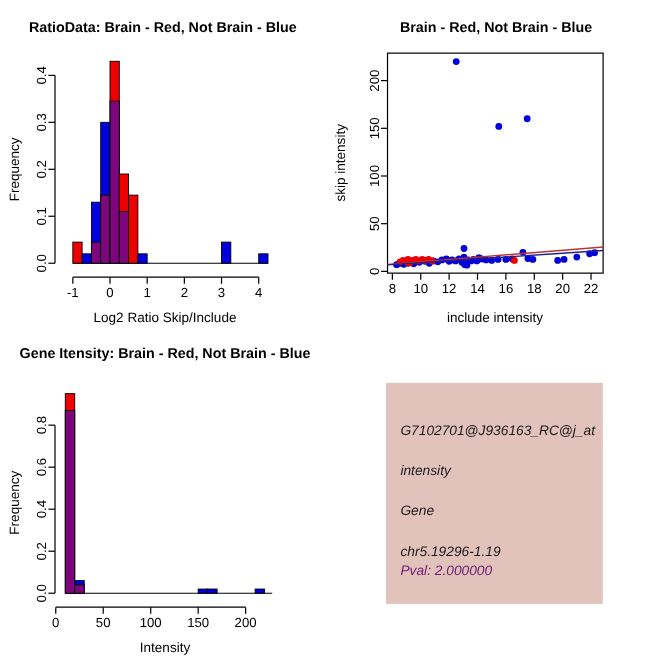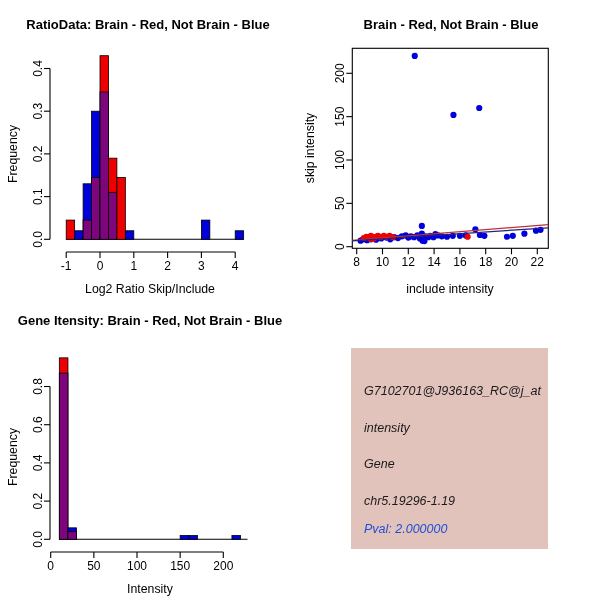--- a/index.html
+++ b/index.html
@@ -201,16 +201,16 @@
         <rect x="188.77999999999997" y="235.48000000000002" width="8.630000000000052" height="3.819999999999993" fill="#0000DD" class="bar"></rect>
         <rect x="231.93" y="235.48000000000002" width="8.629999999999995" height="3.819999999999993" fill="#0000DD" class="bar"></rect>
       </g>
   </svg>
 
   <div class="infobox" style="background: rgb(226, 195, 188);">
     <div class="infoline" style="top:36px">G7102701@J936163_RC@j_at</div>
     <div class="infoline" style="top:73px">intensity</div>
     <div class="infoline" style="top:109px">Gene</div>
     <div class="infoline" style="top:146px">chr5.19296-1.19</div>
-    <div class="infoline" style="top: 174px; color: #1d4ed8;">Pval: 2.000000</div>
+    <div class="infoline" style="top: 164px; color: #701a75;">Pval: 2.000000</div>
   </div>
 
 </div>
 
 </body></html>

